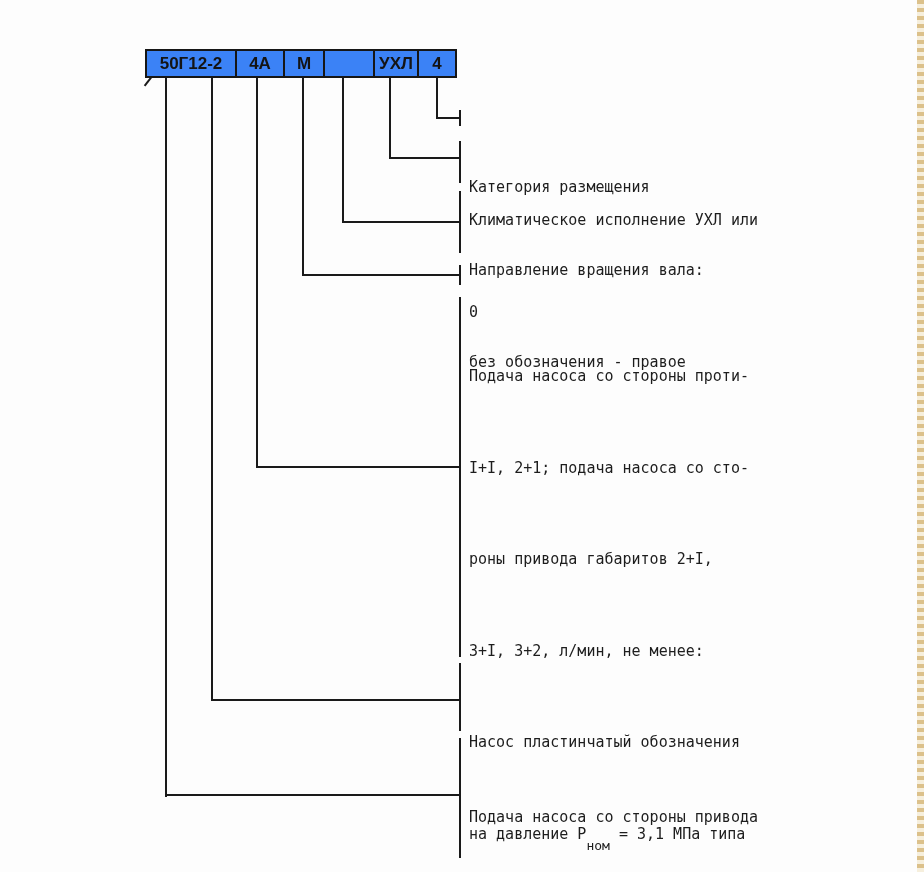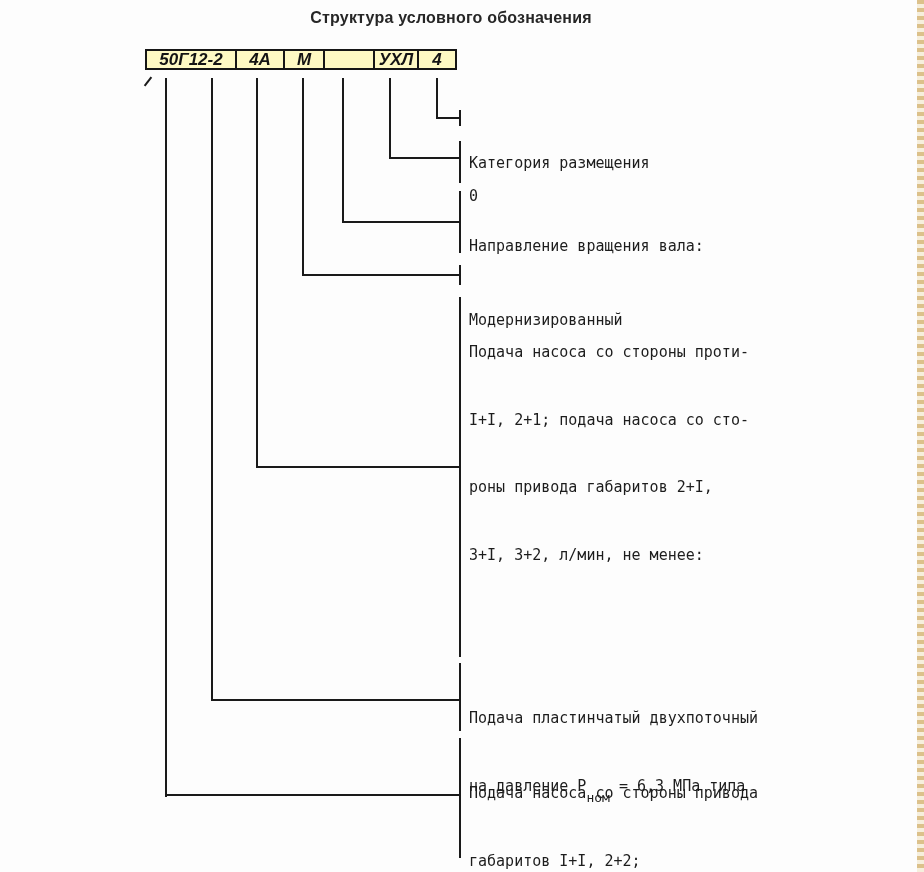--- a/index.html
+++ b/index.html
@@ -8,49 +8,48 @@
     background:#fdfdfd;
     font-family:"DejaVu Sans Mono","Liberation Mono",monospace;
     color:#1d1d1d;
   }
   .title{
     position:absolute;left:0;top:9px;width:902px;text-align:center;
     font-family:"Liberation Sans",sans-serif;font-weight:bold;font-size:16px;
     color:#262626;letter-spacing:.2px;
   }
   .code-box{
-    position:absolute;left:145px;top:49px;width:312px;height:21px;
-    display:flex;border:2px solid #161616;box-sizing:border-box;background:#fef9c3;font-style:italic;
+    position:absolute;left:145px;top:49px;width:312px;height:29px;
+    display:flex;border:2px solid #161616;box-sizing:border-box;background:#3b82f6;
   }
   .code-cell{
     box-sizing:border-box;border-right:2px solid #161616;
     display:flex;align-items:center;justify-content:center;
     font-family:"Liberation Sans",sans-serif;font-weight:bold;font-size:17px;
     color:#141414;white-space:nowrap;
   }
   .code-cell:last-child{border-right:none;}
   .w0{width:90px}.w1{width:48px}.w2{width:40px}.w3{width:50px}.w4{width:44px}.w5{width:36px}
   .vl,.hl,.bar{position:absolute;background:#1a1a1a;}
   .vl,.bar{width:2px;}
   .hl{height:2px;}
   .corner-tick{position:absolute;left:147px;top:76px;width:2px;height:11px;background:#1a1a1a;transform:rotate(38deg);}
   .tb{position:absolute;left:469px;white-space:pre;font-size:15px;line-height:22.5px;color:#1d1d1d;}
-  .tline{height:22.5px;}
+  .tline{height:22.5px;margin-top:24px;}
   .subscript{font-size:13px;position:relative;top:11px;}
   .edge-strip{
     position:absolute;right:0;top:0;width:7px;height:872px;
     background:repeating-linear-gradient(180deg,#dcc18b 0 4px,#f6efdd 4px 8px);
   }
 </style>
 </head>
 <body>
 
 <div class="canvas">
 
-  <div class="title">Структура условного обозначения</div>
 
   <div class="code-box">
     <div class="code-cell w0">50Г12-2</div>
     <div class="code-cell w1">4А</div>
     <div class="code-cell w2">М</div>
     <div class="code-cell w3"></div>
     <div class="code-cell w4">УХЛ</div>
     <div class="code-cell w5">4</div>
   </div>
   <div class="corner-tick"></div>
@@ -77,49 +76,48 @@
   <div class="bar" style="left:459px;top:265px;height:20px"></div>
   <div class="bar" style="left:459px;top:297px;height:360px"></div>
   <div class="bar" style="left:459px;top:663px;height:68px"></div>
   <div class="bar" style="left:459px;top:738px;height:120px"></div>
 
   <div class="tb" style="top:107px">
     <div class="tline">Категория размещения</div>
   </div>
 
   <div class="tb" style="top:140px">
+    <div class="tline">Климатическое исполнение УХЛ или</div>
     <div class="tline">0</div>
   </div>
 
   <div class="tb" style="top:190px">
     <div class="tline">Направление вращения вала:</div>
+    <div class="tline">без обозначения - правое</div>
   </div>
 
-  <div class="tb" style="top:264px">
-    <div class="tline">Модернизированный</div>
-  </div>
 
   <div class="tb" style="top:296px">
     <div class="tline">Подача насоса со стороны проти-</div>
     <div class="tline">I+I, 2+1; подача насоса со сто-</div>
     <div class="tline">роны привода габаритов 2+I,</div>
     <div class="tline">3+I, 3+2, л/мин, не менее:</div>
     
     
     
     
     
     
     
     
   </div>
 
   <div class="tb" style="top:662px">
-    <div class="tline">Подача пластинчатый двухпоточный</div>
-    <div class="tline"><span>на давление Р</span><span class="subscript">ном</span><span> = 6,3 МПа типа</span></div>
+    <div class="tline">Насос пластинчатый обозначения</div>
+    <div class="tline"><span>на давление Р</span><span class="subscript">ном</span><span> = 3,1 МПа типа</span></div>
   </div>
 
   <div class="tb" style="top:737px">
     <div class="tline">Подача насоса со стороны привода</div>
     <div class="tline">габаритов I+I, 2+2;</div>
     
     
     
   </div>
 

